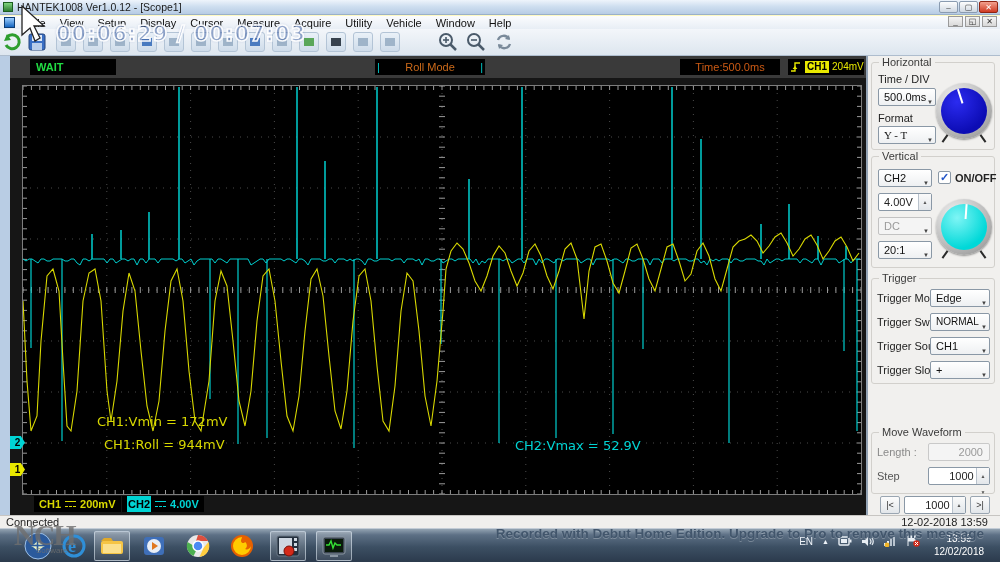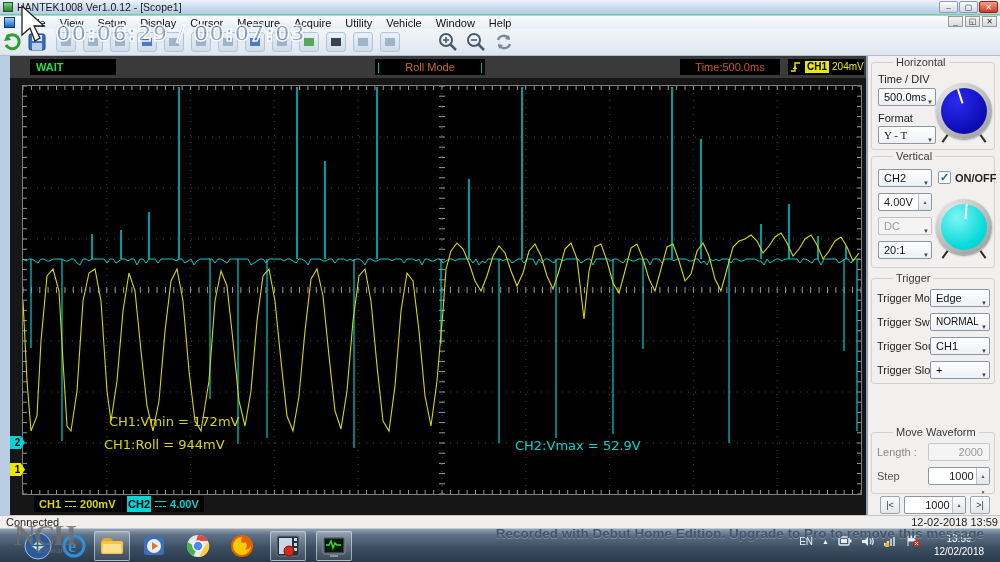--- a/index.html
+++ b/index.html
@@ -1,17 +1,17 @@
 <!DOCTYPE html>
 <html><head>
 <meta charset="utf-8">
 <style>
   * { margin:0; padding:0; box-sizing:border-box; }
   html,body { width:1000px; height:562px; overflow:hidden; font-family:"Liberation Sans",sans-serif; }
-  #app { position:relative; width:1000px; height:420px; background:#86efac;padding-left:20px; }
+  #app { position:relative; width:1000px; height:420px; background:#fef9c3;padding-left:20px; }
 
   
   #titlebar { position:absolute; left:0; top:0; width:1000px; height:15px;
     background:linear-gradient(#eef4fb,#cfdff0 45%,#b7cce4); border-bottom:1px solid #9ab0c8;
     display:flex; align-items:center; font-size:10.5px; color:#1a1a1a; }
   #app-icon { width:10px; height:10px; margin:0 4px 0 3px; background:linear-gradient(#7fd47f,#2e7d32); border:1px solid #1b5e20; }
   #win-controls { position:absolute; right:2px; top:1px; display:flex; gap:1px; }
   .wbtn { width:19px; height:12px; font-size:8px; line-height:11px; text-align:center;
     background:linear-gradient(#fdfdfd,#cfd8e2); border:1px solid #8a9bb0; border-radius:2px; color:#333; }
   .wbtn.close { background:linear-gradient(#f2a08e,#cf3a22); color:#fff; border-color:#8e2413; }
@@ -54,39 +54,39 @@
   #rollmode-box .bl { left:2px; } #rollmode-box .br { right:2px; }
   #time-box { left:670px; width:100px; color:#cc5a14; text-align:center; }
   #trig-box { left:778px; width:76px; color:#e8e800; display:flex; align-items:center; gap:3px; padding-left:2px; }
   #trig-box .ch-badge { background:#e8e800; color:#000; font-weight:700; padding:0 2px; font-size:10px; line-height:12px; }
   #trig-box .lvl { font-size:10px; }
 
   
   #screen { position:absolute; left:12px; top:29px; width:840px; height:410px; background:#000; border:1px solid #7d7d7d; }
   #wave-svg { position:absolute; left:0; top:0; }
   .ann { position:absolute; font-size:13px; font-family:"DejaVu Sans",sans-serif; }
-  #ann-vmin { left:86px; top:328px; color:#d8d800; }
+  #ann-vmin { left:74px; top:328px; color:#d8d800; }
   #ann-vmax { left:81px; top:351px; color:#d8d800; }
   #ann-ch2  { left:492px; top:352px; color:#00d4d4; }
 
   .gnd-marker { position:absolute; left:0; width:15px; height:13px; font-size:10px; font-weight:700; line-height:13px;
     text-align:center; color:#000; clip-path:polygon(0 0,72% 0,100% 50%,72% 100%,0 100%); }
   #marker-ch2 { top:380px; background:#00d4d4; }
   #marker-ch1 { top:407px; background:#e8e800; }
 
   .ch-label { position:absolute; top:440px; height:16px; background:#000; font-size:11px; font-weight:700; line-height:16px; padding:0 5px; display:flex; align-items:center; gap:4px; }
   #ch1-label { left:24px; color:#d8d800; }
   #ch2-label { left:112px; color:#00d4d4; }
   #ch2-label .ch-badge2 { background:#00d4d4; color:#000; padding:0 1px; }
   .dc-sym { display:inline-block; width:11px; height:6px; border-top:1px solid currentColor; border-bottom:1px dashed currentColor; }
 
   
   #control-panel { position:absolute; left:868px; top:0; width:132px; height:459px; background:#f1f0ee; font-size:11px; color:#222; }
   .group { position:absolute; left:3px; width:124px; border:1px solid #d2d0cc; border-radius:3px; }
-  .gtitle { position:absolute; top:-7px; left:7px; background:#f1f0ee; padding:0 3px; font-size:11px; color:#3a3a3a;margin-left:14px; }
+  .gtitle { position:absolute; top:-7px; left:7px; background:#f1f0ee; padding:0 3px; font-size:11px; color:#3a3a3a; }
   .lbl { position:absolute; color:#222; }
   .select { position:absolute; height:18px; background:linear-gradient(#ffffff,#eef0f2); border:1px solid #8a98a6; border-radius:2px;
     font-size:11px; line-height:16px; padding-left:5px; color:#111; }
   .select .dd { position:absolute; right:2px; top:5px; font-size:6px; color:#444; }
   .select.disabled { color:#9a9a9a; background:#f4f4f4; border-color:#c2c2c2; }
   .spin { position:absolute; height:18px; background:#fff; border:1px solid #8a98a6; border-radius:2px; font-size:11px; line-height:16px; padding-left:5px; }
   .spin .ud { position:absolute; right:0; top:0; width:13px; height:16px; border-left:1px solid #b9c2cc; font-size:5px; color:#555;
     display:flex; flex-direction:column; align-items:center; justify-content:space-around; background:linear-gradient(#fafafa,#e2e6ea); }
   .spin.disabled { color:#9a9a9a; background:#f4f4f4; border-color:#c9c9c9; }
   .knob { position:absolute; width:56px; height:56px; border-radius:50%;
@@ -94,21 +94,21 @@
   .knob::before,.knob::after { content:""; position:absolute; bottom:-4px; width:2px; height:9px; background:#2a2a2a; }
   .knob::before { left:8px; transform:rotate(35deg); } .knob::after { right:8px; transform:rotate(-35deg); }
   .knob-face { position:absolute; left:5px; top:5px; width:46px; height:46px; border-radius:50%; }
   .knob-line { position:absolute; left:50%; top:5px; width:2px; height:15px; background:#fff; transform-origin:50% 23px; }
   .cb { position:absolute; width:13px; height:13px; background:#fff; border:1px solid #8a98a6; border-radius:2px; font-size:11px; line-height:11px; text-align:center; color:#2456c8; font-weight:700; }
   .navbtn { position:absolute; top:0; width:20px; height:18px; background:linear-gradient(#fcfcfc,#e2e6ea); border:1px solid #9aa6b2; border-radius:2px; font-size:9px; text-align:center; line-height:16px; color:#333; }
 
   
   #statusbar { position:absolute; left:0; top:515px; width:1000px; height:13px; background:#f0efed; border-top:1px solid #c7c5c2; font-size:11px; color:#222; }
   #status-text { position:absolute; left:6px; top:0px; }
-  #status-datetime { position:absolute; right:2px; top:0px; }
+  #status-datetime { position:absolute; right:12px; top:0px; }
 
   
   #taskbar { position:absolute; left:0; top:528px; width:1000px; height:34px;
     background:linear-gradient(#93a3b2,#5d7085 18%,#3c4f63 55%,#2b3a4c); border-top:1px solid #c3ccd6; }
   .tk { position:absolute; top:2px; width:36px; height:30px; display:flex; align-items:center; justify-content:center; }
   .tk.open { background:linear-gradient(rgba(255,255,255,.28),rgba(255,255,255,.07)); border:1px solid rgba(230,240,250,.55); border-radius:2px; }
   #tray { position:absolute; right:80px; top:6px; display:flex; align-items:center; gap:9px; color:#eef3f8; font-size:10px; }
   #clock { position:absolute; right:8px; top:3px; width:66px; text-align:center; color:#fff; font-size:10px; line-height:13px; }
   .tray-shape { display:block; }
 

